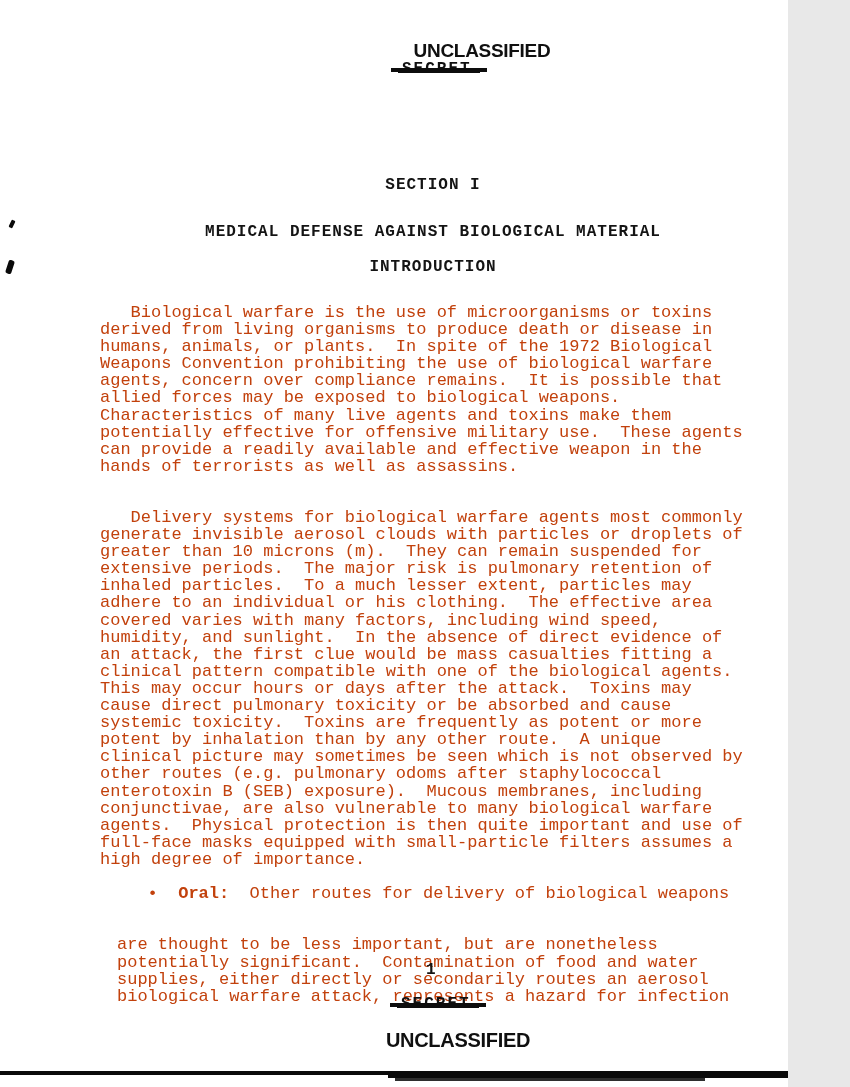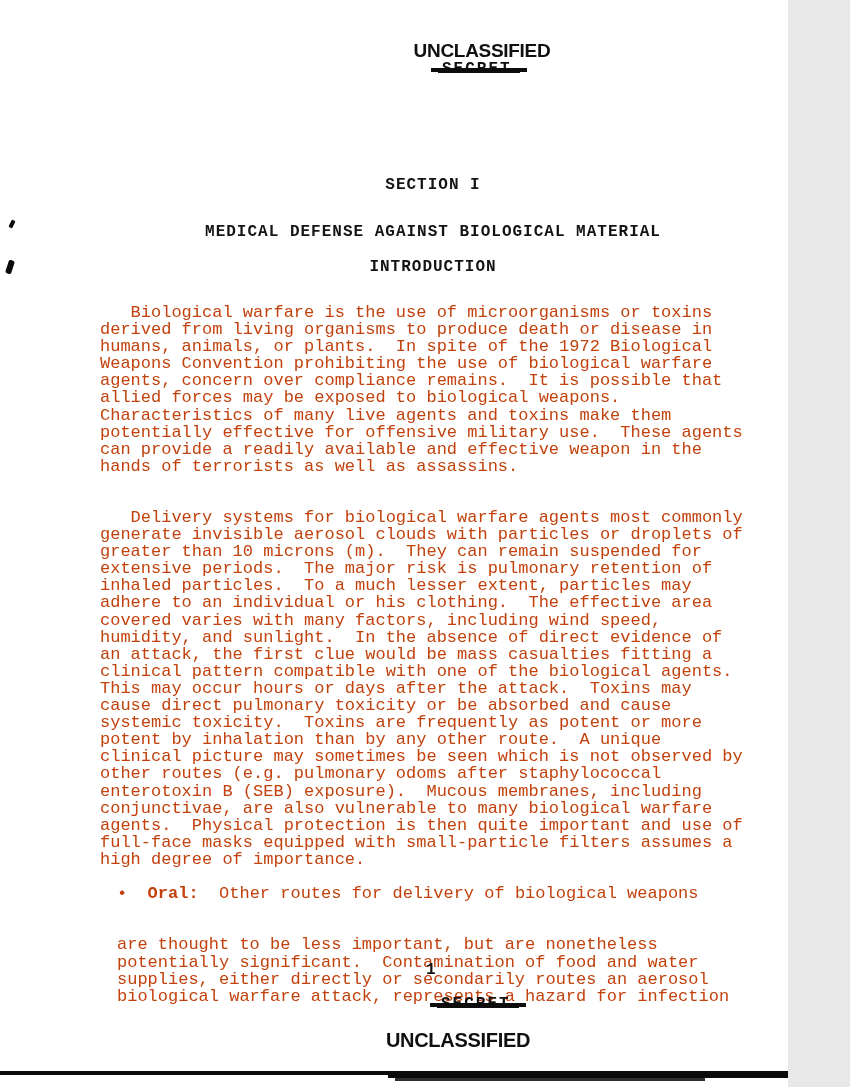--- a/index.html
+++ b/index.html
@@ -25,21 +25,20 @@
   .banner.top{top:40px;left:114px;width:736px;}
   .banner.bottom{top:1029px;left:90px;width:736px;font-size:20px;}
   
   .stamp{
     position:absolute;
     font-weight:bold;
     font-size:16px;
     letter-spacing:2px;
     color:#101010;
     white-space:nowrap;
-    margin-left:40px;
   }
   .stamp::before{
     content:"";
     position:absolute;
     left:-11px;right:-15px;
     top:44%;
     height:4px;
     background:#0d0d0d;
   }
   .stamp::after{
@@ -74,21 +73,21 @@
     line-height:17.1px;
     white-space:pre;
     letter-spacing:0;
     color:#c2410c;
     font-family:Liberation Mono, monospace;
   }
   .para.p1{top:304px;}
   .para.p2{top:509px;}
   .para.bullet{top:851px;left:117px;}
   .para b{font-weight:bold;}
-  .bullet-first{white-space:pre;}
+  .bullet-first{white-space:pre;text-align:right;}
   
   .page-number{
     position:absolute;
     left:426px;top:961px;
     font-size:16px;font-weight:bold;
     color:#141414;
   }
   
   .artifact{position:absolute;background:#0a0a0a;}
   .rbar{left:830px;top:0;width:9px;height:418px;}

